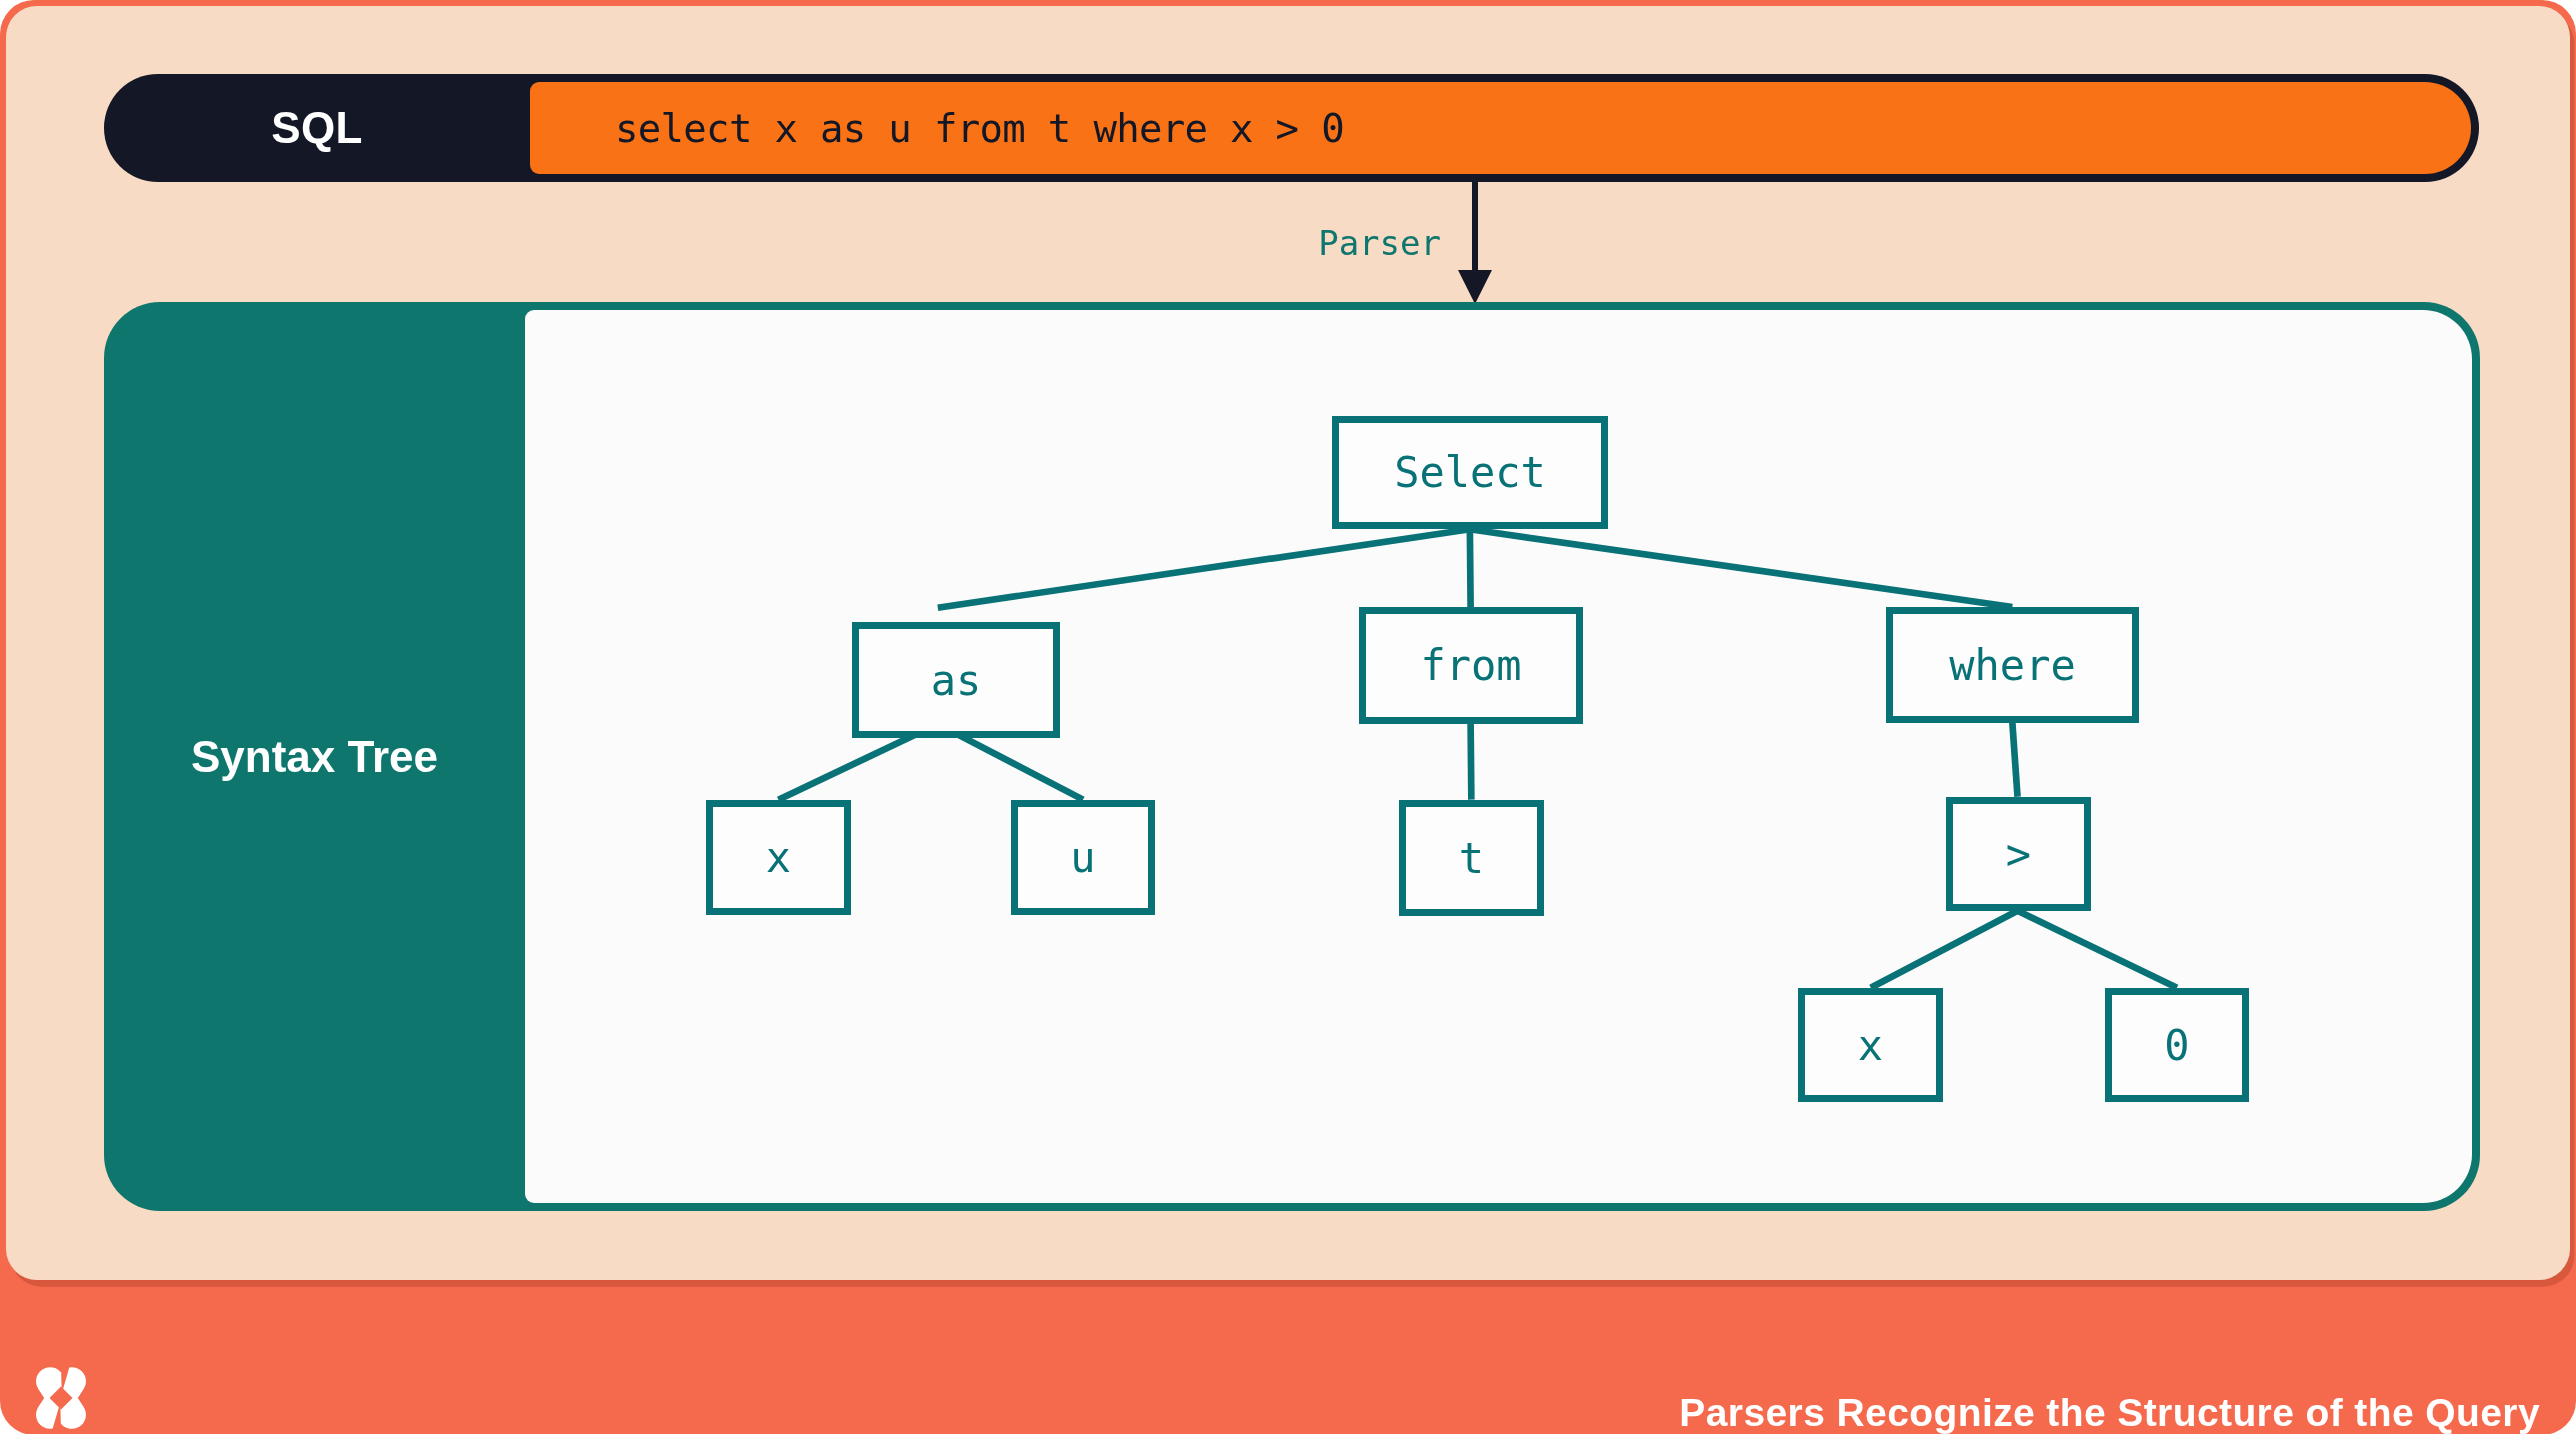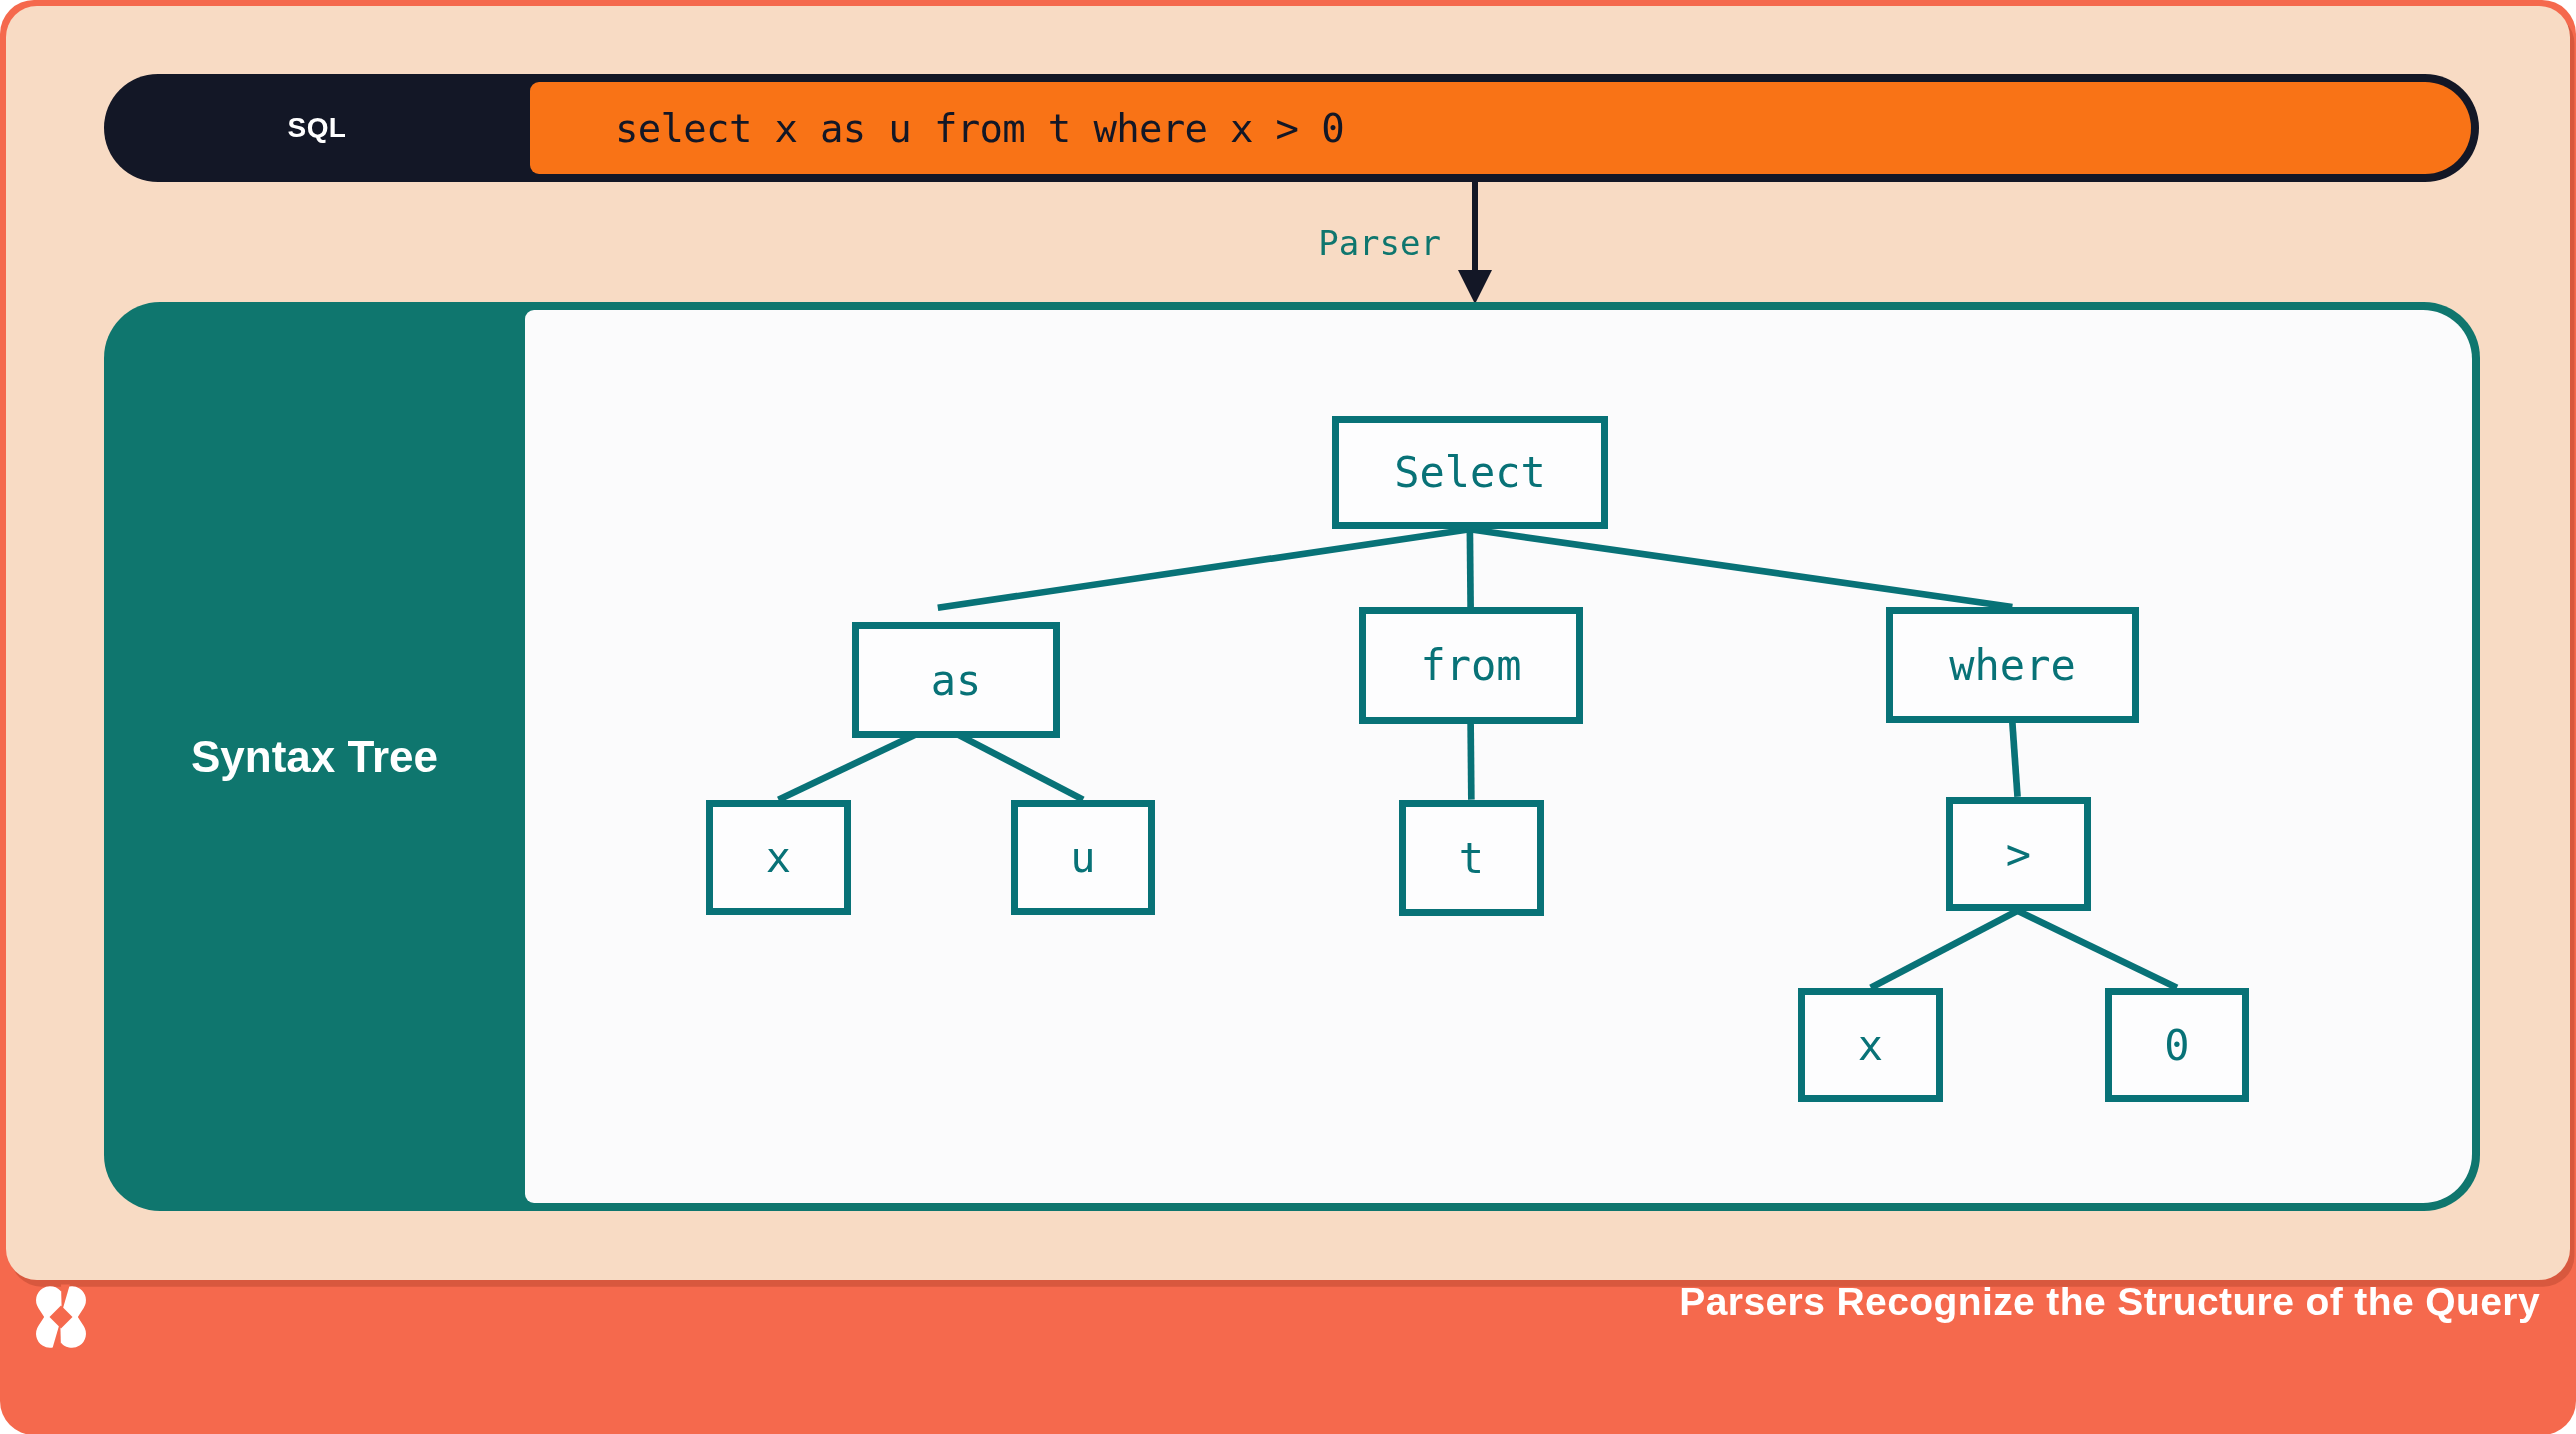--- a/index.html
+++ b/index.html
@@ -20,21 +20,21 @@
     background:#131726;border-radius:54px;
   }
   .sql-inner{
     position:absolute;left:426px;top:8.2px;right:8.2px;bottom:8.2px;
     background:#f97316;border-radius:9px 46px 46px 9px;
     display:flex;align-items:center;padding-left:85px;box-sizing:border-box;
   }
   .sql-label{
     position:absolute;left:0;top:0;width:426px;height:100%;
     display:flex;align-items:center;justify-content:center;
-    color:#ffffff;font-weight:bold;font-size:28px;letter-spacing:0.4px;
+    color:#ffffff;font-weight:bold;font-size:44px;letter-spacing:0.4px;
   }
   .sql-query{
     font-family:"DejaVu Sans Mono",monospace;font-size:39px;letter-spacing:-0.7px;
     color:#131726;white-space:pre;
   }
   
   .parser-label{
     position:absolute;right:1135px;top:223px;
     font-family:"DejaVu Sans Mono",monospace;font-size:34px;color:#0f766e;
   }
@@ -70,21 +70,21 @@
   .n-where {left:1361px;top:297px;width:253px;height:116px;}
   .n-x1    {left:181px; top:490px;width:145px;height:115px;}
   .n-u     {left:486px; top:490px;width:144px;height:115px;}
   .n-t     {left:874px;top:490px;width:145px;height:116px;}
   .n-gt    {left:1421px;top:487px;width:145px;height:114px;}
   .n-x2    {left:1273px;top:678px;width:145px;height:114px;}
   .n-zero  {left:1580px;top:678px;width:144px;height:114px;}
   
   .footer{
     position:absolute;left:0;top:1280px;width:100%;height:155px;
-    display:flex;align-items:flex-start;justify-content:space-between;
+    display:flex;align-items:flex-end;justify-content:space-between;
     padding:0 36px 0 24px;box-sizing:border-box;
   }
   .logo{width:74px;height:74px;flex:0 0 auto;}
   .footer-caption{color:#ffffff;font-weight:bold;font-size:39px;letter-spacing:0.4px;}
 </style>
 </head>
 <body>
 
 <div class="canvas">
 

